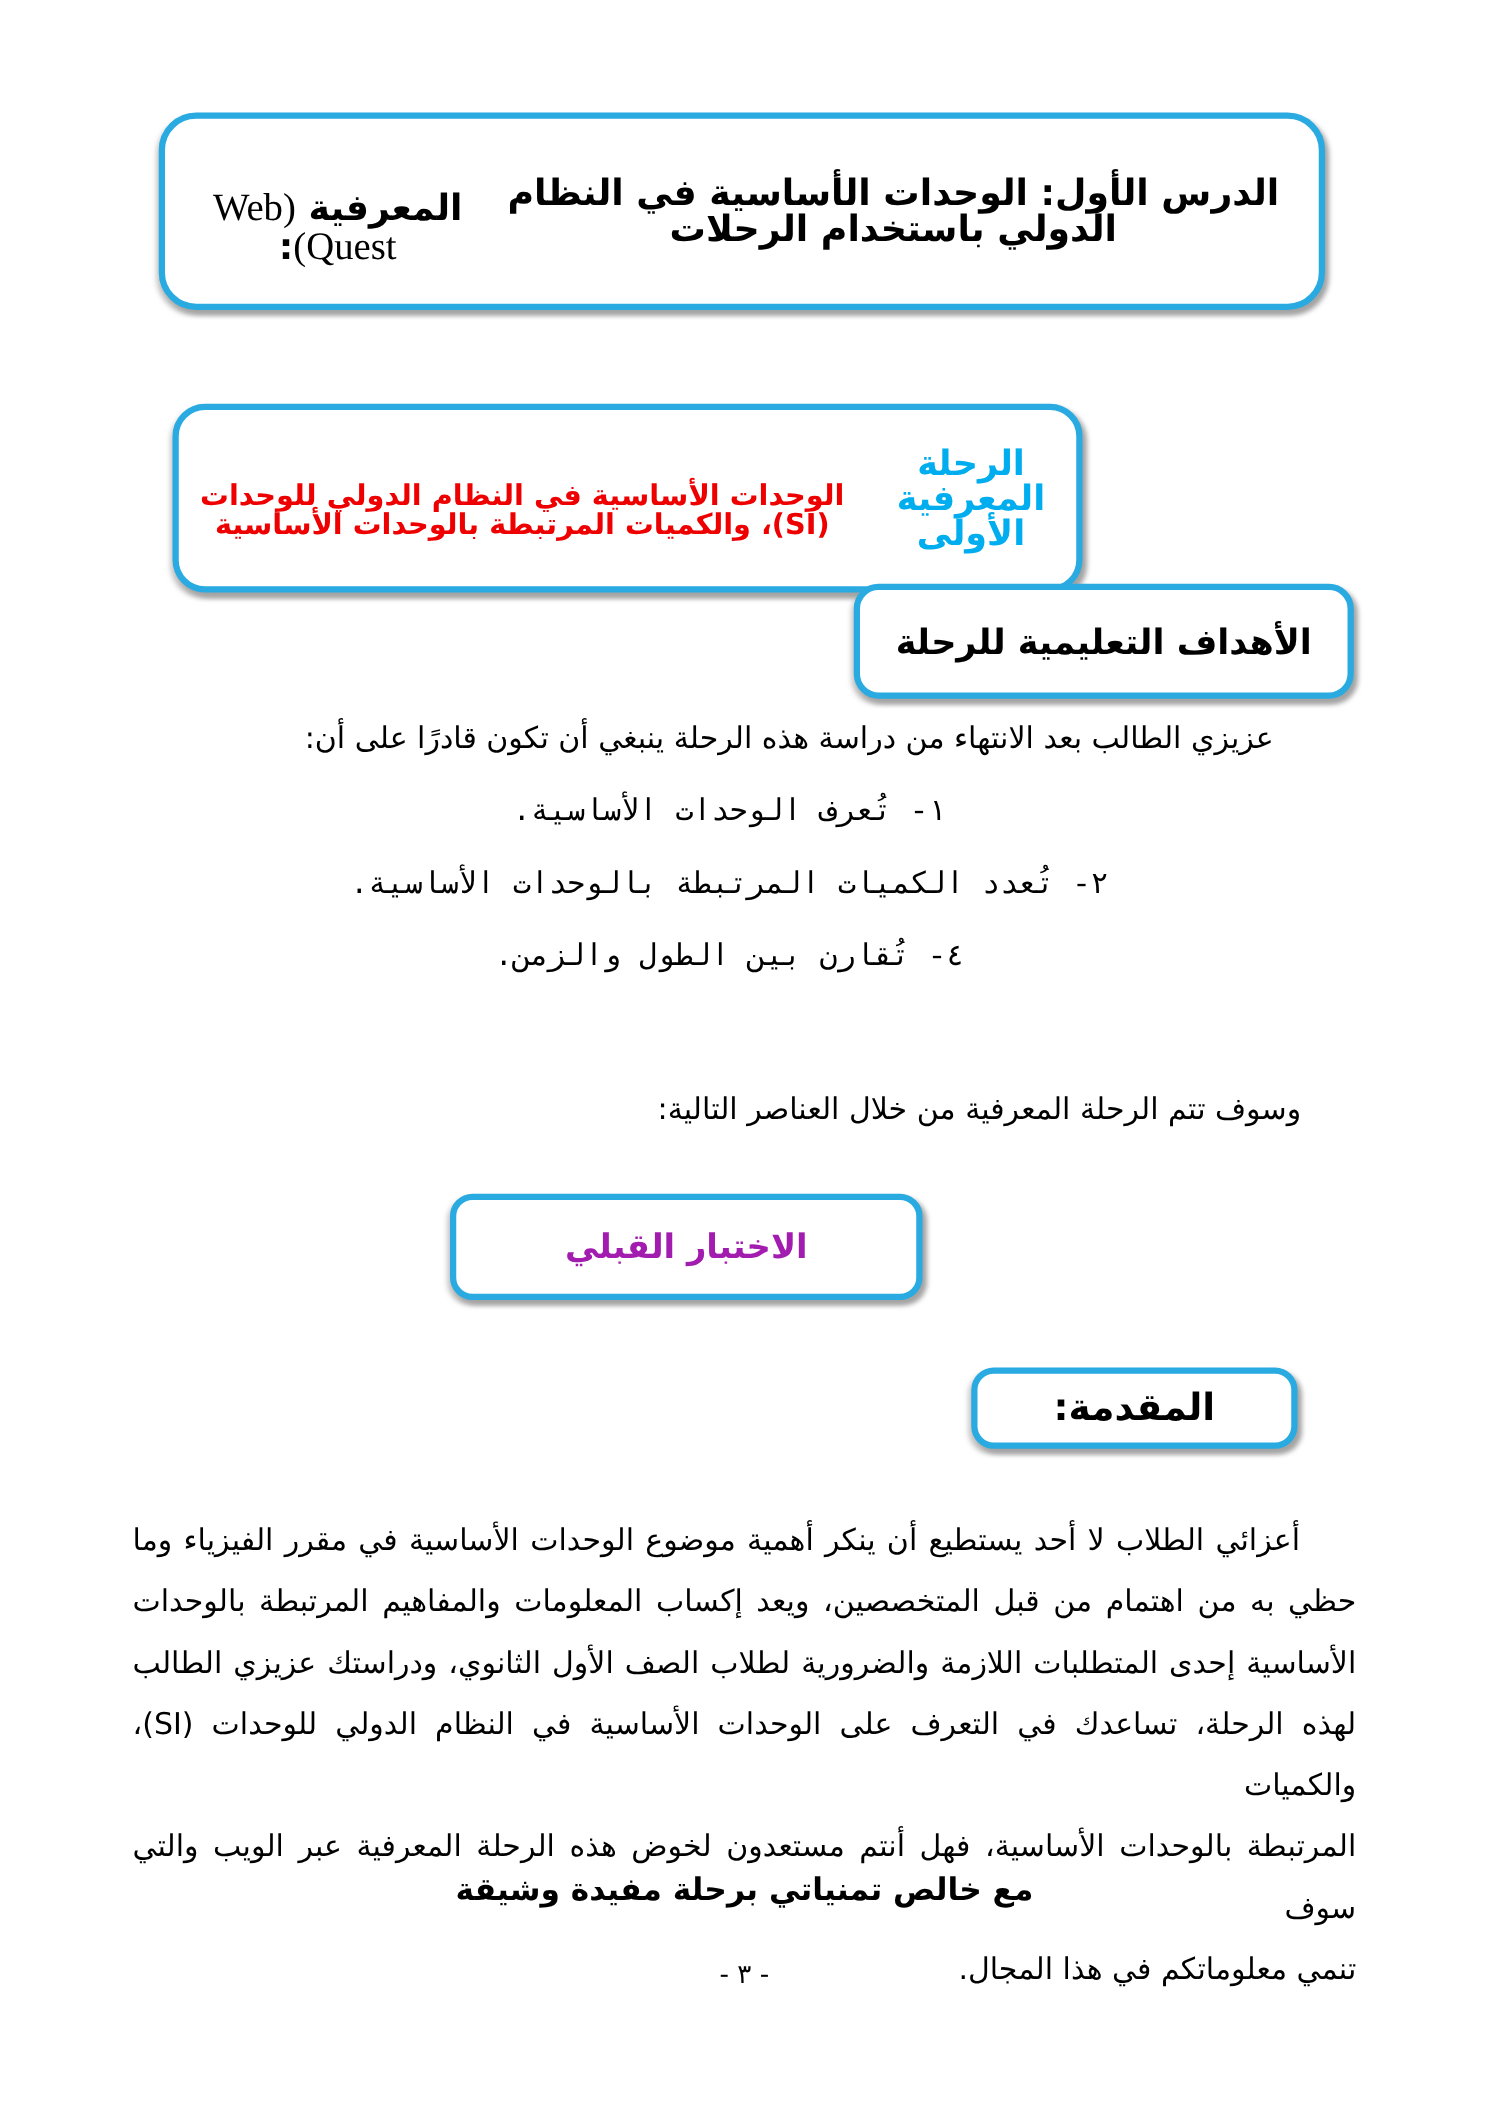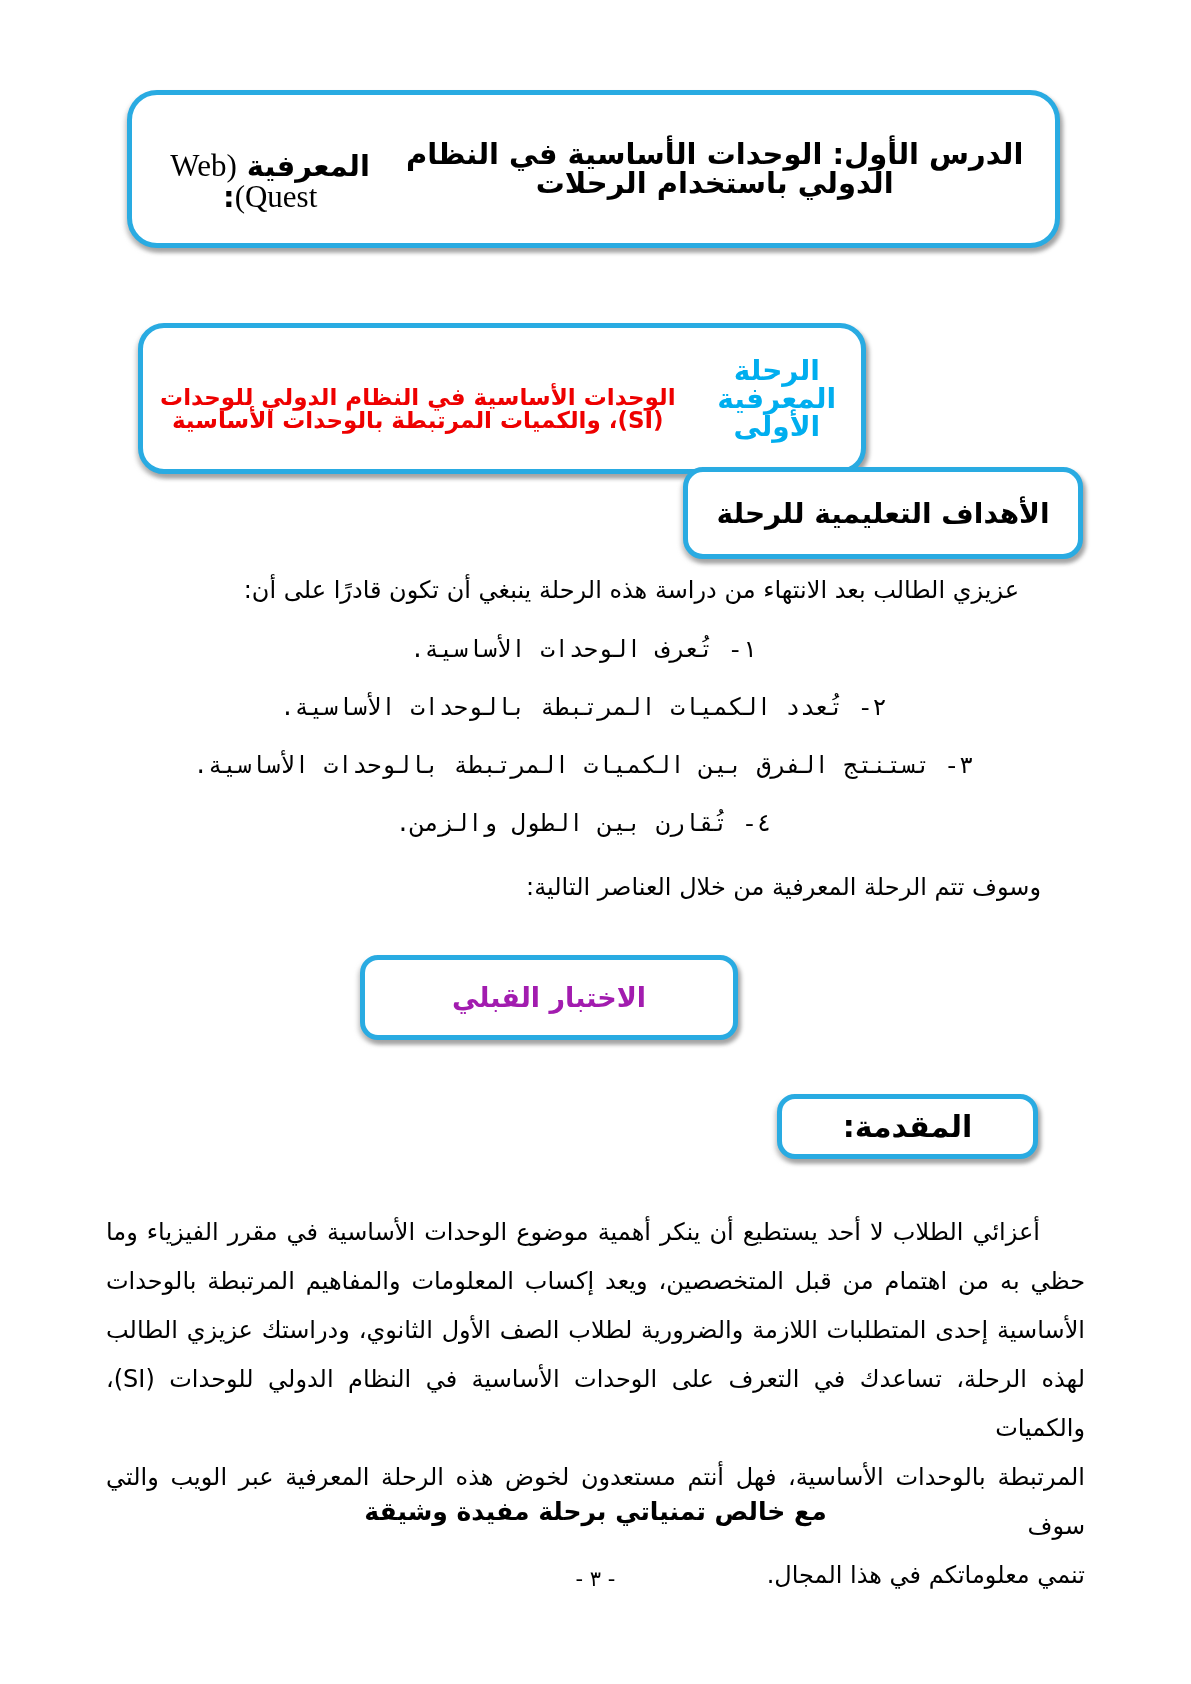--- a/index.html
+++ b/index.html
@@ -77,21 +77,20 @@
 
   <div class="callout objectives-box">
     <div class="t">الأهداف التعليمية للرحلة</div>
   </div>
 
   <div class="bodytext obj-intro">عزيزي الطالب بعد الانتهاء من دراسة هذه الرحلة ينبغي أن تكون قادرًا على أن:</div>
 
   <div class="bodytext obj-list">
     <div class="obj-item">١- تُعرف الوحدات الأساسية.</div>
     <div class="obj-item">٢- تُعدد الكميات المرتبطة بالوحدات الأساسية.</div>
-    <div class="obj-item">٣- تستنتج الفرق بين الكميات المرتبطة بالوحدات الأساسية.</div>
     <div class="obj-item">٤- تُقارن بين الطول والزمن.</div>
   </div>
 
   <div class="bodytext elements-line">وسوف تتم الرحلة المعرفية من خلال العناصر التالية:</div>
 
   <div class="callout pretest-box">
     <div class="t">الاختبار القبلي</div>
   </div>
 
   <div class="callout introduction-box">

